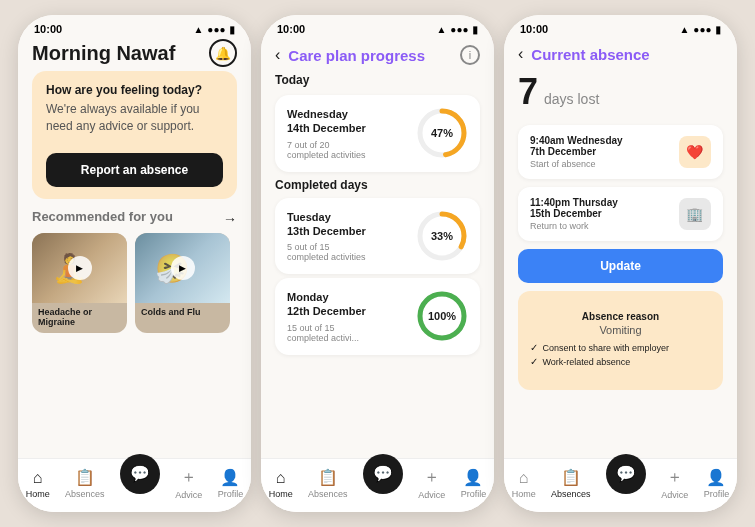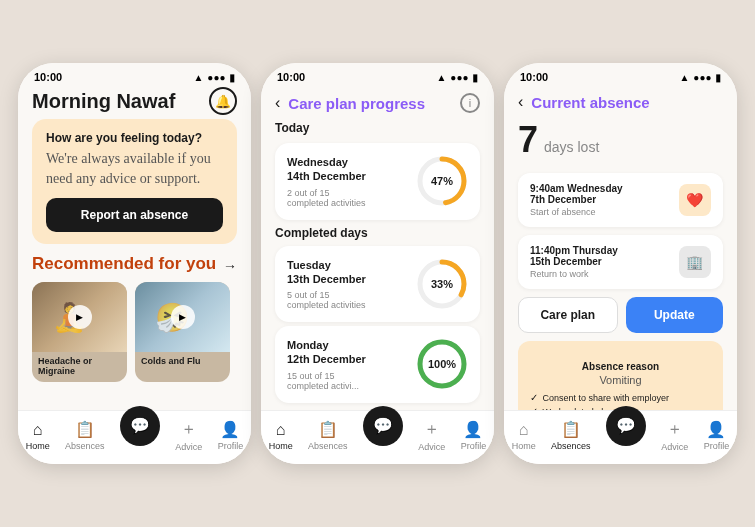--- a/index.html
+++ b/index.html
@@ -16,21 +16,21 @@
     }
     .phones-container {
       display: flex;
       gap: 10px;
       padding: 10px;
       align-items: center;
       justify-content: center;
     }
     .phone {
       width: 233px;
-      height: 401px;
+      height: 497px;
       background: #fff;
       border-radius: 36px;
       overflow: hidden;
       box-shadow: 0 4px 20px rgba(0,0,0,0.15);
       display: flex;
       flex-direction: column;
       position: relative;
     }
     .phone-screen {
       flex: 1;
@@ -85,47 +85,46 @@
       padding: 12px 14px;
       margin-bottom: 10px;
     }
     .feeling-title {
       font-size: 12px;
       font-weight: 700;
       color: #1a1a1a;
       margin-bottom: 4px;
     }
     .feeling-subtitle {
-      font-size: 14px;
+      font-size: 12px;
       color: #555;
-      margin-bottom: 10px;
+      margin-bottom: 18px;
       line-height: 1.4;
-      font-family: Liberation Serif, serif;
     }
     .report-btn {
       background: #1a1a1a;
       color: #fff;
       border: none;
       border-radius: 10px;
       padding: 10px;
       width: 100%;
       font-size: 12px;
       font-weight: 600;
       cursor: pointer;
     }
     .section-header {
       display: flex;
       justify-content: space-between;
       align-items: center;
       margin-bottom: 8px;
     }
     .section-title {
-      font-size: 17px;
-      font-weight: 700;
-      color: #c2410c;
+      font-size: 13px;
+      font-weight: 700;
+      color: #737373;
     }
     .arrow-right {
       font-size: 14px;
       color: #1a1a1a;
     }
     .recommendations {
       display: flex;
       gap: 8px;
     }
     .rec-card {
@@ -519,21 +518,21 @@
       </div>
       <div class="screen2-content">
         <div class="today-label">Today</div>
         <div class="progress-card">
           <div class="progress-info">
             <div class="progress-date">
               <span>Wednesday</span><br>
               <span>14th December</span>
             </div>
             <div class="progress-sub">
-              <span>2 out of 15</span><br>
+              <span>7 out of 20</span><br>
               <span>completed activities</span>
             </div>
           </div>
           <div class="circle-progress">
             <svg viewBox="0 0 52 52">
               <circle class="circle-track" cx="26" cy="26" r="22"></circle>
               <circle class="circle-fill-orange" cx="26" cy="26" r="22" stroke-dasharray="138.2" stroke-dashoffset="73.2"></circle>
             </svg>
             <span class="circle-label">47%</span>
           </div>
@@ -633,21 +632,20 @@
           <div class="event-info">
             <div class="event-date">
               <span>11:40pm Thursday</span><br>
               <span>15th December</span>
             </div>
             <div class="event-label">Return to work</div>
           </div>
           <div class="event-icon event-icon-work">🏢</div>
         </div>
         <div class="care-update-row">
-          <button class="care-btn">Care plan</button>
           <button class="update-btn">Update</button>
         </div>
         <div class="absence-reason-card">
           <div class="absence-reason-title">Absence reason</div>
           <div class="absence-reason-value">Vomiting</div>
           <div class="consent-item">
             <span class="check-mark">✓</span>
             <span>Consent to share with employer</span>
           </div>
           <div class="consent-item">

